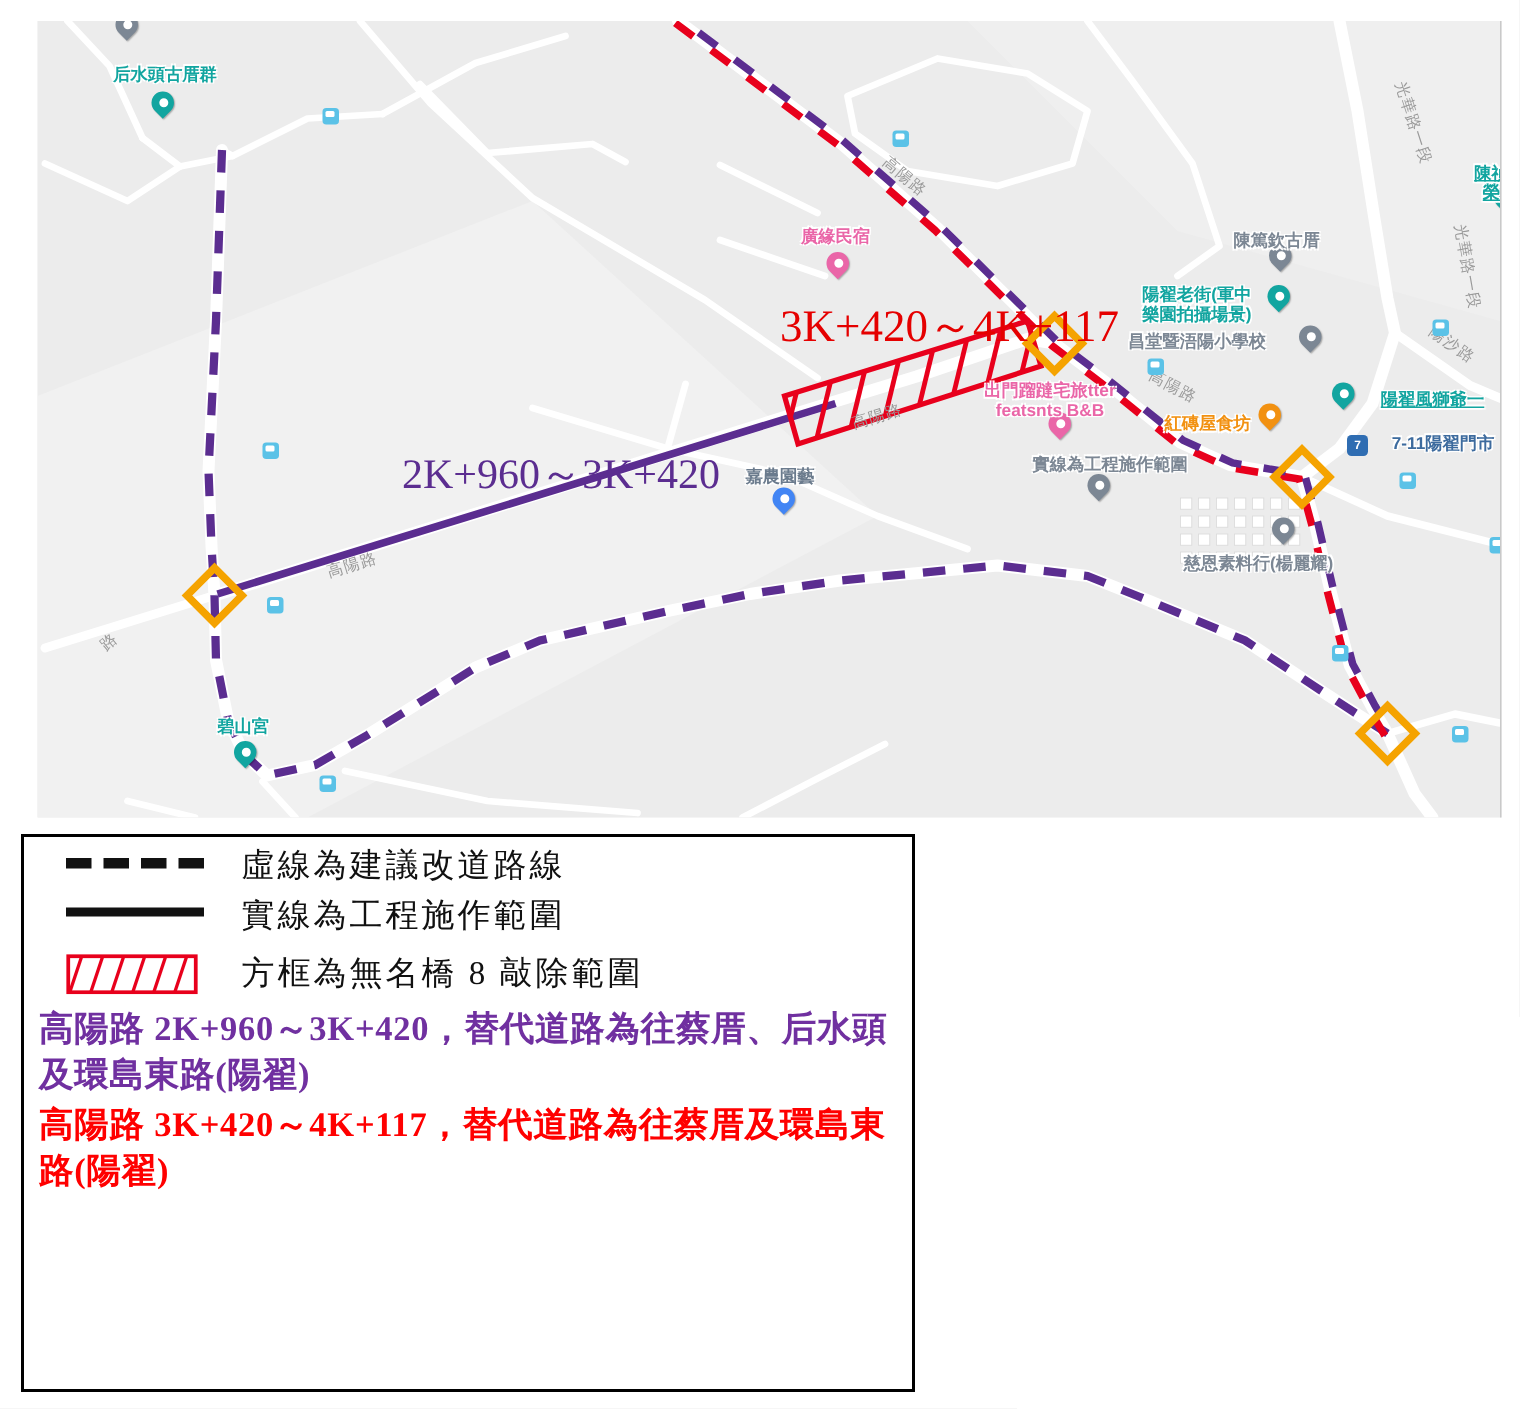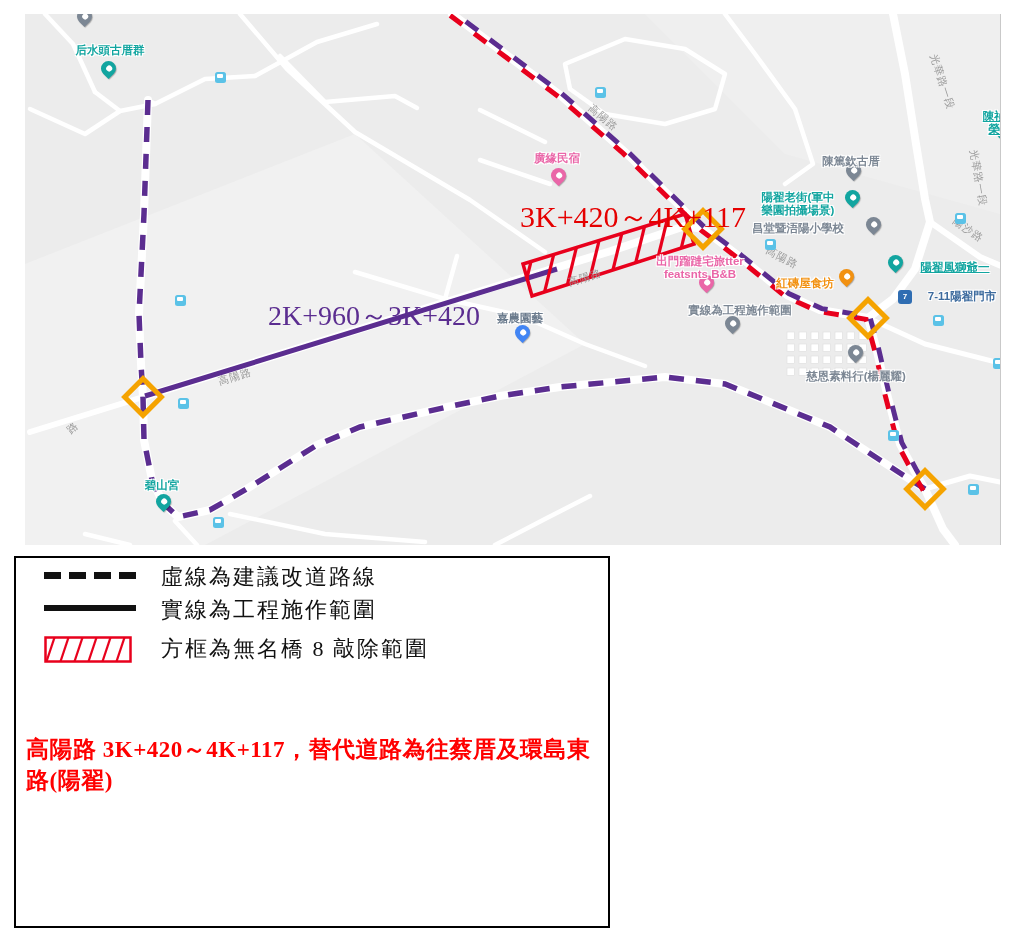--- a/index.html
+++ b/index.html
@@ -198,21 +198,21 @@
         <div class="dot"></div>
       </div>
       <div class="place-label" style="left: 740px; top: 263px; color: rgb(242, 145, 17);">紅磚屋食坊</div>
       <div class="pin" style="left: 659.5px; top: 302px; background: rgb(124, 135, 148);">
         <div class="dot"></div>
       </div>
       <div class="place-label" style="left: 675px; top: 290px; color: rgb(124, 135, 148);">實線為工程施作範圍</div>
       <div class="pin" style="left: 782.5px; top: 331px; background: rgb(124, 135, 148);">
         <div class="dot"></div>
       </div>
-      <div class="place-label" style="left: 791px; top: 356px; color: rgb(124, 135, 148);">慈恩素料行(楊麗耀)</div>
+      <div class="place-label" style="left: 774px; top: 356px; color: rgb(124, 135, 148);">慈恩素料行(楊麗耀)</div>
       <div class="pin" style="left: 485.5px; top: 154px; background: rgb(234, 102, 168);">
         <div class="dot"></div>
       </div>
       <div class="place-label" style="left: 492px; top: 138px; color: rgb(234, 102, 168);">廣緣民宿</div>
       <div class="pin" style="left: 633.5px; top: 261px; background: rgb(234, 102, 168);">
         <div class="dot"></div>
       </div>
       <div class="place-label" style="left: 635px; top: 241px; color: rgb(234, 102, 168);">出門蹓躂宅旅tter
 featsnts B&amp;B</div>
       <div class="pin" style="left: 449.5px; top: 311px; background: rgb(66, 133, 244);">
@@ -294,15 +294,17 @@
         <line x1="30" y1="27" x2="39" y2="0"></line>
         <line x1="44" y1="27" x2="53" y2="0"></line>
         <line x1="58" y1="27" x2="67" y2="0"></line>
         <line x1="72" y1="27" x2="81" y2="0"></line>
       </g>
       <rect x="1.5" y="1.5" width="85" height="24" fill="none" stroke="#E8001C" stroke-width="2.5"></rect>
     </svg>
   </div>
   <div class="leg-label" style="top:76px">方框為無名橋 8 敲除範圍</div>
 
+  <div class="leg-note" style="top:112px;color:#7030A0">高陽路 2K+960～3K+420，替代道路為往蔡厝、后水頭
+及環島東路(陽翟)</div>
   <div class="leg-note" style="top:176px;color:#FF0000">高陽路 3K+420～4K+117，替代道路為往蔡厝及環島東
 路(陽翟)</div>
 </div>
 
 </body></html>

